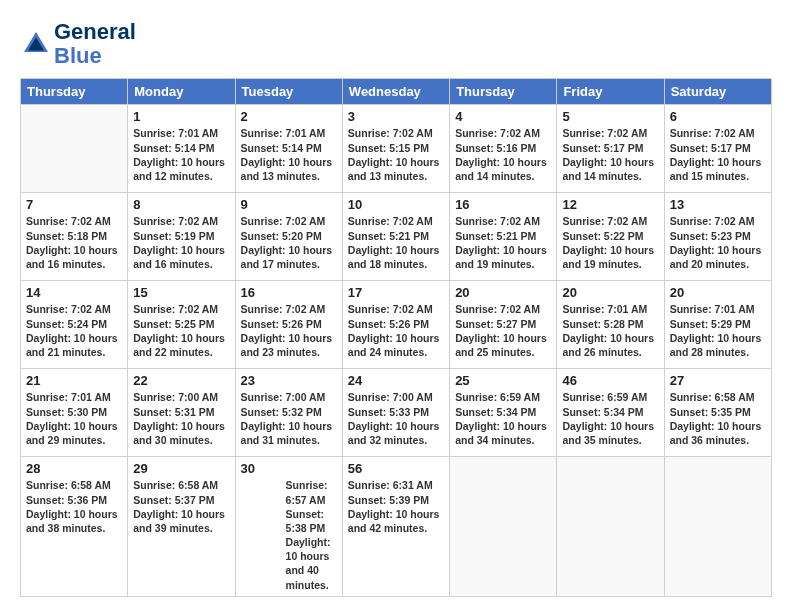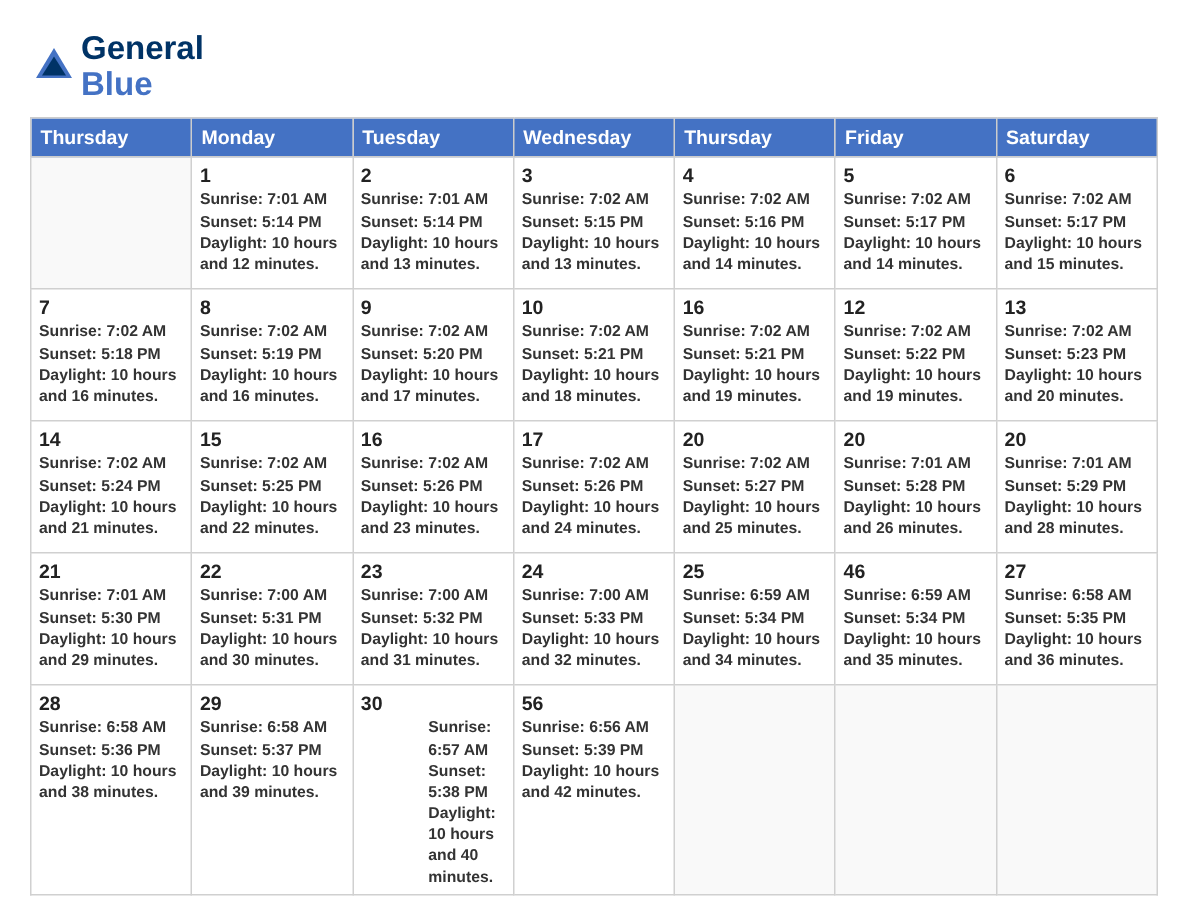--- a/index.html
+++ b/index.html
@@ -329,21 +329,21 @@
         </td>
         <td>
           <div class="day-number">30</div>
           <div class="day-info" style="white-space: pre-line; margin-left: 45px;">Sunrise: 6:57 AM
 Sunset: 5:38 PM
 Daylight: 10 hours
 and 40 minutes.</div>
         </td>
         <td>
           <div class="day-number">56</div>
-          <div class="day-info" style="white-space: pre-line;">Sunrise: 6:56 AM
+          <div class="day-info" style="white-space: pre-line;">Sunrise: 6:31 AM
 Sunset: 5:39 PM
 Daylight: 10 hours
 and 42 minutes.</div>
         </td>
         <td class="empty"></td>
         <td class="empty"></td>
         <td class="empty"></td>
       </tr>
     </tbody>
 </table>

